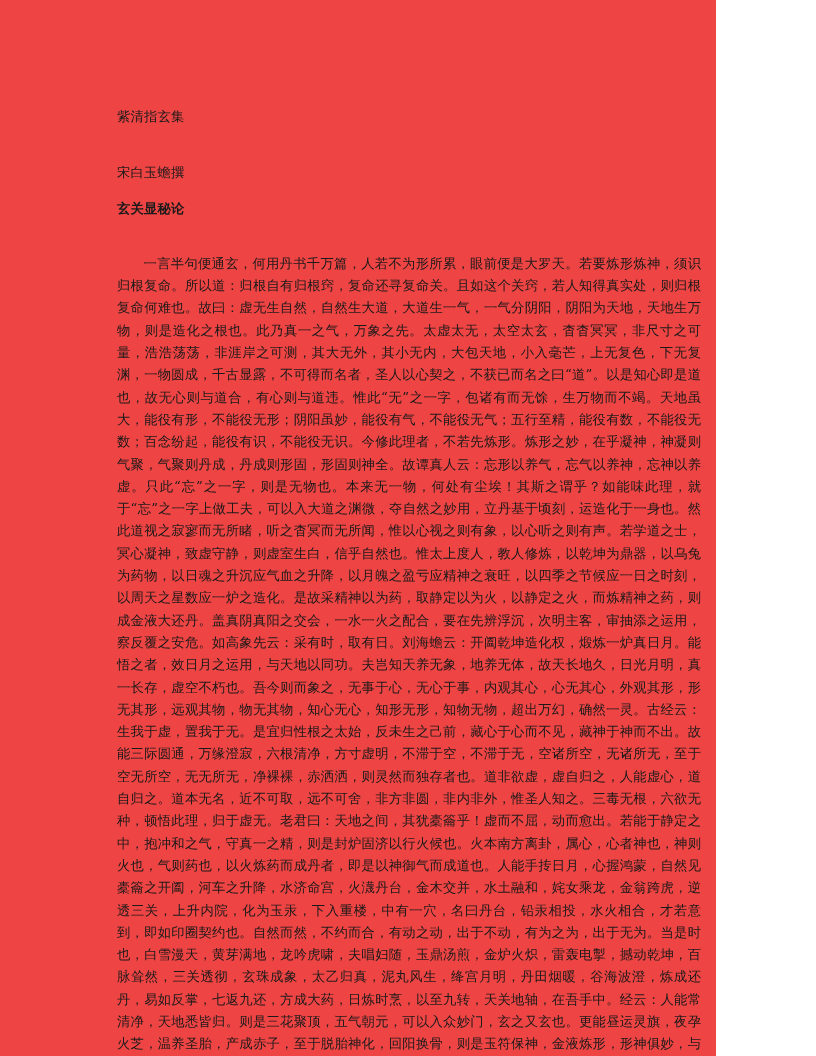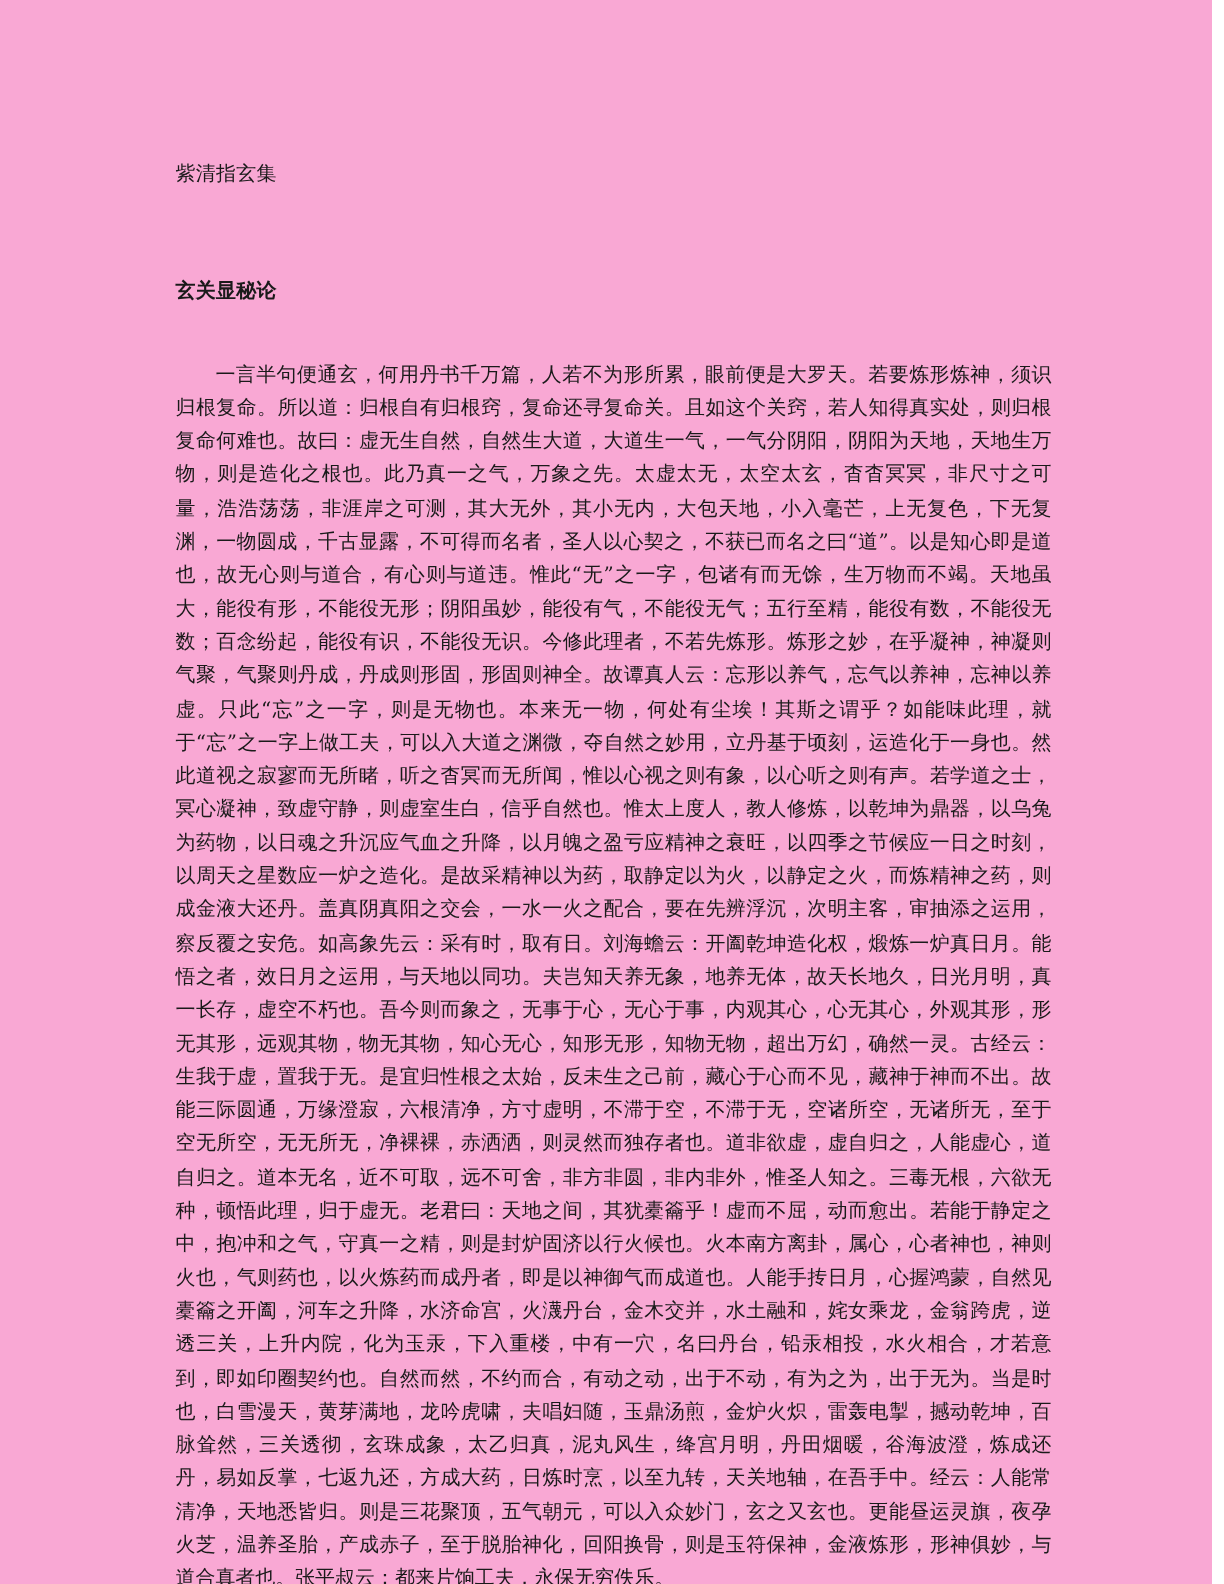--- a/index.html
+++ b/index.html
@@ -7,23 +7,23 @@
     margin: 0;
     padding: 0;
     background: #ffffff;
   }
   body {
     font-family: "DejaVu Serif", "Liberation Serif", serif;
     color: #000000;
   }
   .page {
     position: relative;
-    width: 808px;
+    width: 716px;
     height: 1056px;
-    background: #f9a8d4;
+    background: #ef4444;
     overflow: hidden;
     box-sizing: border-box;
   }
   .content {
     position: absolute;
     left: 117px;
     top: 110px;
     width: 584px;
   }
   .doc-title {
@@ -68,20 +68,21 @@
 </head>
 <body>
 
 <div class="page">
   <div class="content">
 
     <h1 class="doc-title">紫清指玄集</h1>
 
     <div class="spacer-a"></div>
 
+    <div class="doc-author">宋白玉蟾撰</div>
 
     <div class="spacer-b"></div>
 
     <h2 class="doc-subtitle">玄关显秘论</h2>
 
     <div class="spacer-c"></div>
 
     <p class="body-para">一言半句便通玄，何用丹书千万篇，人若不为形所累，眼前便是大罗天。若要炼形炼神，须识归根复命。所以道：归根自有归根窍，复命还寻复命关。且如这个关窍，若人知得真实处，则归根复命何难也。故曰：虚无生自然，自然生大道，大道生一气，一气分阴阳，阴阳为天地，天地生万物，则是造化之根也。此乃真一之气，万象之先。太虚太无，太空太玄，杳杳冥冥，非尺寸之可量，浩浩荡荡，非涯岸之可测，其大无外，其小无内，大包天地，小入毫芒，上无复色，下无复渊，一物圆成，千古显露，不可得而名者，圣人以心契之，不获已而名之曰“道”。以是知心即是道也，故无心则与道合，有心则与道违。惟此“无”之一字，包诸有而无馀，生万物而不竭。天地虽大，能役有形，不能役无形；阴阳虽妙，能役有气，不能役无气；五行至精，能役有数，不能役无数；百念纷起，能役有识，不能役无识。今修此理者，不若先炼形。炼形之妙，在乎凝神，神凝则气聚，气聚则丹成，丹成则形固，形固则神全。故谭真人云：忘形以养气，忘气以养神，忘神以养虚。只此“忘”之一字，则是无物也。本来无一物，何处有尘埃！其斯之谓乎？如能味此理，就于“忘”之一字上做工夫，可以入大道之渊微，夺自然之妙用，立丹基于顷刻，运造化于一身也。然此道视之寂寥而无所睹，听之杳冥而无所闻，惟以心视之则有象，以心听之则有声。若学道之士，冥心凝神，致虚守静，则虚室生白，信乎自然也。惟太上度人，教人修炼，以乾坤为鼎器，以乌兔为药物，以日魂之升沉应气血之升降，以月魄之盈亏应精神之衰旺，以四季之节候应一日之时刻，以周天之星数应一炉之造化。是故采精神以为药，取静定以为火，以静定之火，而炼精神之药，则成金液大还丹。盖真阴真阳之交会，一水一火之配合，要在先辨浮沉，次明主客，审抽添之运用，察反覆之安危。如高象先云：采有时，取有日。刘海蟾云：开阖乾坤造化权，煅炼一炉真日月。能悟之者，效日月之运用，与天地以同功。夫岂知天养无象，地养无体，故天长地久，日光月明，真一长存，虚空不朽也。吾今则而象之，无事于心，无心于事，内观其心，心无其心，外观其形，形无其形，远观其物，物无其物，知心无心，知形无形，知物无物，超出万幻，确然一灵。古经云：生我于虚，置我于无。是宜归性根之太始，反未生之己前，藏心于心而不见，藏神于神而不出。故能三际圆通，万缘澄寂，六根清净，方寸虚明，不滞于空，不滞于无，空诸所空，无诸所无，至于空无所空，无无所无，净裸裸，赤洒洒，则灵然而独存者也。道非欲虚，虚自归之，人能虚心，道自归之。道本无名，近不可取，远不可舍，非方非圆，非内非外，惟圣人知之。三毒无根，六欲无种，顿悟此理，归于虚无。老君曰：天地之间，其犹橐籥乎！虚而不屈，动而愈出。若能于静定之中，抱冲和之气，守真一之精，则是封炉固济以行火候也。火本南方离卦，属心，心者神也，神则火也，气则药也，以火炼药而成丹者，即是以神御气而成道也。人能手抟日月，心握鸿蒙，自然见橐籥之开阖，河车之升降，水济命宫，火瀎丹台，金木交并，水土融和，姹女乘龙，金翁跨虎，逆透三关，上升内院，化为玉汞，下入重楼，中有一穴，名曰丹台，铅汞相投，水火相合，才若意到，即如印圈契约也。自然而然，不约而合，有动之动，出于不动，有为之为，出于无为。当是时也，白雪漫天，黄芽满地，龙吟虎啸，夫唱妇随，玉鼎汤煎，金炉火炽，雷轰电掣，撼动乾坤，百脉耸然，三关透彻，玄珠成象，太乙归真，泥丸风生，绛宫月明，丹田烟暖，谷海波澄，炼成还丹，易如反掌，七返九还，方成大药，日炼时烹，以至九转，天关地轴，在吾手中。经云：人能常清净，天地悉皆归。则是三花聚顶，五气朝元，可以入众妙门，玄之又玄也。更能昼运灵旗，夜孕火芝，温养圣胎，产成赤子，至于脱胎神化，回阳换骨，则是玉符保神，金液炼形，形神俱妙，与道合真者也。张平叔云：都来片饷工夫，永保无穷佚乐。</p>
 
   </div>

